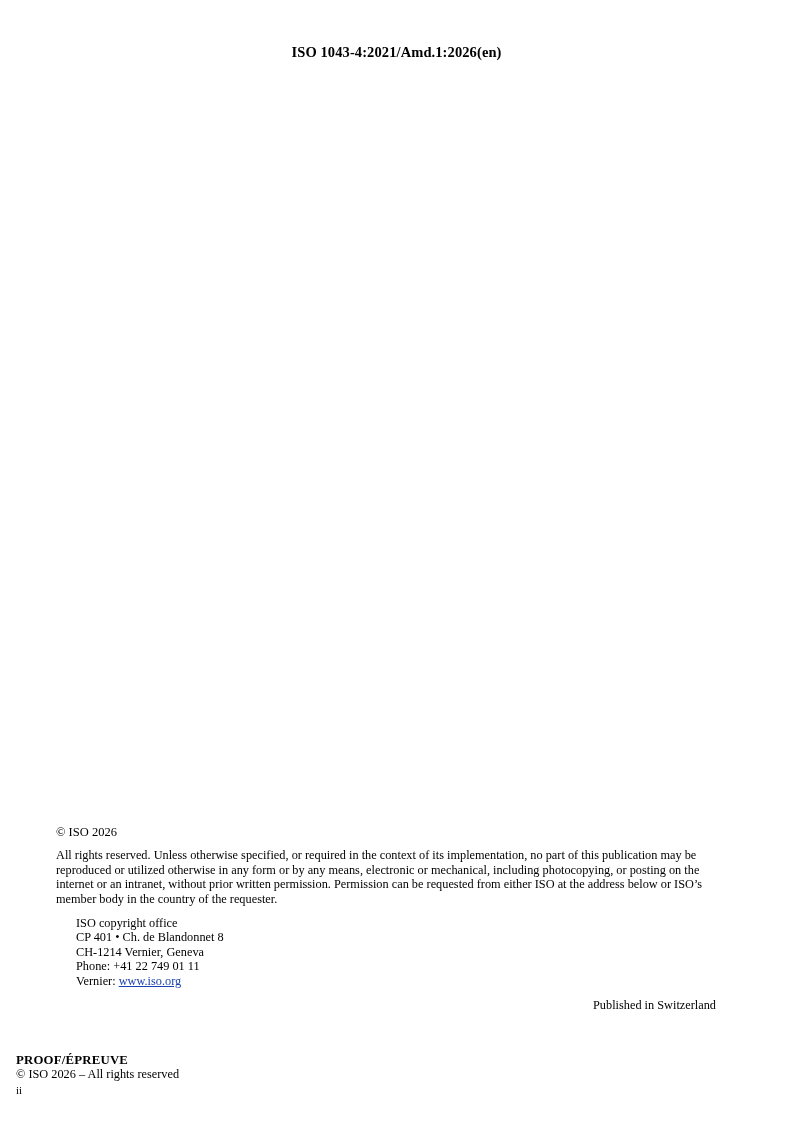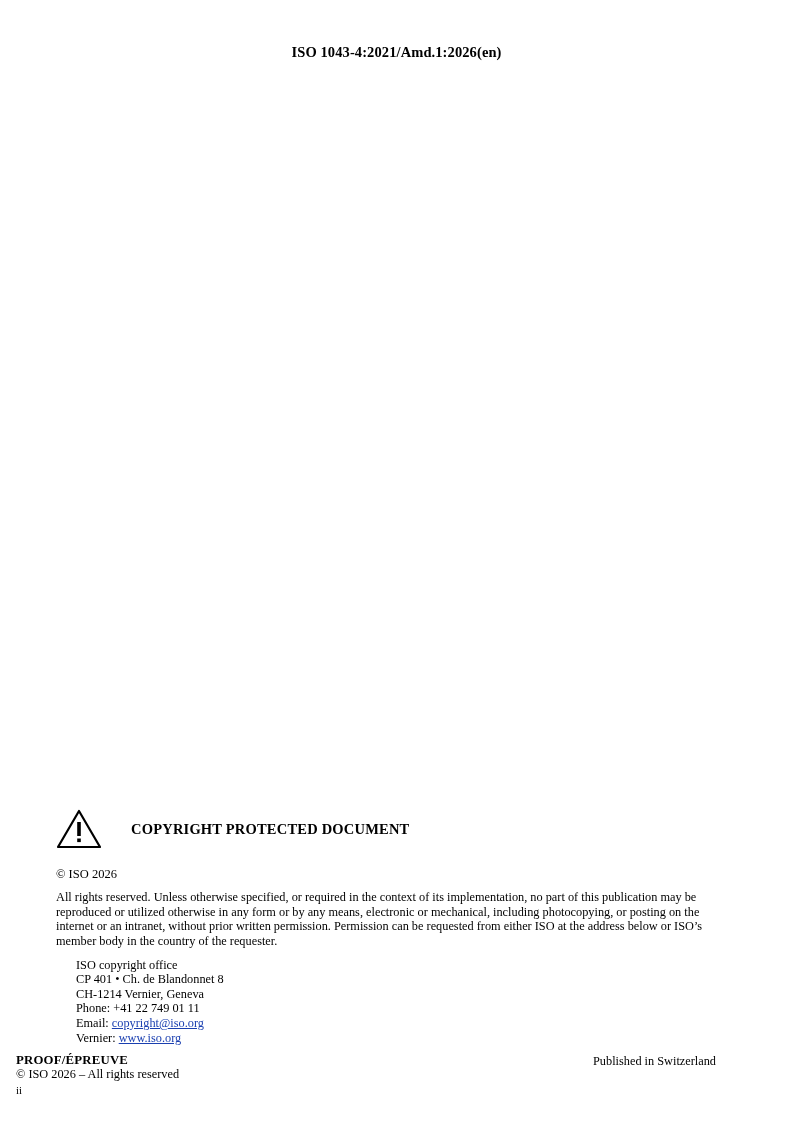--- a/index.html
+++ b/index.html
@@ -105,39 +105,30 @@
 <body>
 
 <div class="page">
 
   <div class="header">
     <span>ISO 1043-4:2021/Amd.1:2026(en)</span>
   </div>
 
   <div class="copyright-block">
 
-    <div class="cp-title-row">
-      <svg class="warning-icon" viewBox="0 0 46 40">
-        <polygon points="23,2 44,38 2,38" fill="#ffffff" stroke="#000000" stroke-width="2.2" stroke-linejoin="round"></polygon>
-        <rect x="21.2" y="13" width="3.6" height="14" fill="#000000"></rect>
-        <rect x="21.2" y="29.5" width="3.6" height="3.6" fill="#000000"></rect>
-      </svg>
-      <span class="cp-title">COPYRIGHT PROTECTED DOCUMENT</span>
-    </div>
 
     <div class="cp-line-iso">©  ISO 2026</div>
 
     <div class="cp-body">All rights reserved. Unless otherwise specified, or required in the context of its implementation, no part of this publication may be reproduced or utilized otherwise in any form or by any means, electronic or mechanical, including photocopying, or posting on the internet or an intranet, without prior written permission. Permission can be requested from either ISO at the address below or ISO’s member body in the country of the requester.</div>
 
     <div class="cp-address">
       <div>ISO copyright office</div>
       <div>CP 401 • Ch. de Blandonnet 8</div>
       <div>CH-1214 Vernier, Geneva</div>
       <div>Phone: +41 22 749 01 11</div>
-      <div><span>Email: </span><a class="link" href="#">copyright@iso.org</a></div>
       <div><span>Vernier: </span><a class="link" href="#">www.iso.org</a></div>
     </div>
 
     <div class="cp-published">Published in Switzerland</div>
   </div>
 
   <div class="footer footer-proof">PROOF/ÉPREUVE</div>
   <div class="footer footer-rights">© ISO 2026 – All rights reserved</div>
   <div class="footer footer-pageno">ii</div>
 

